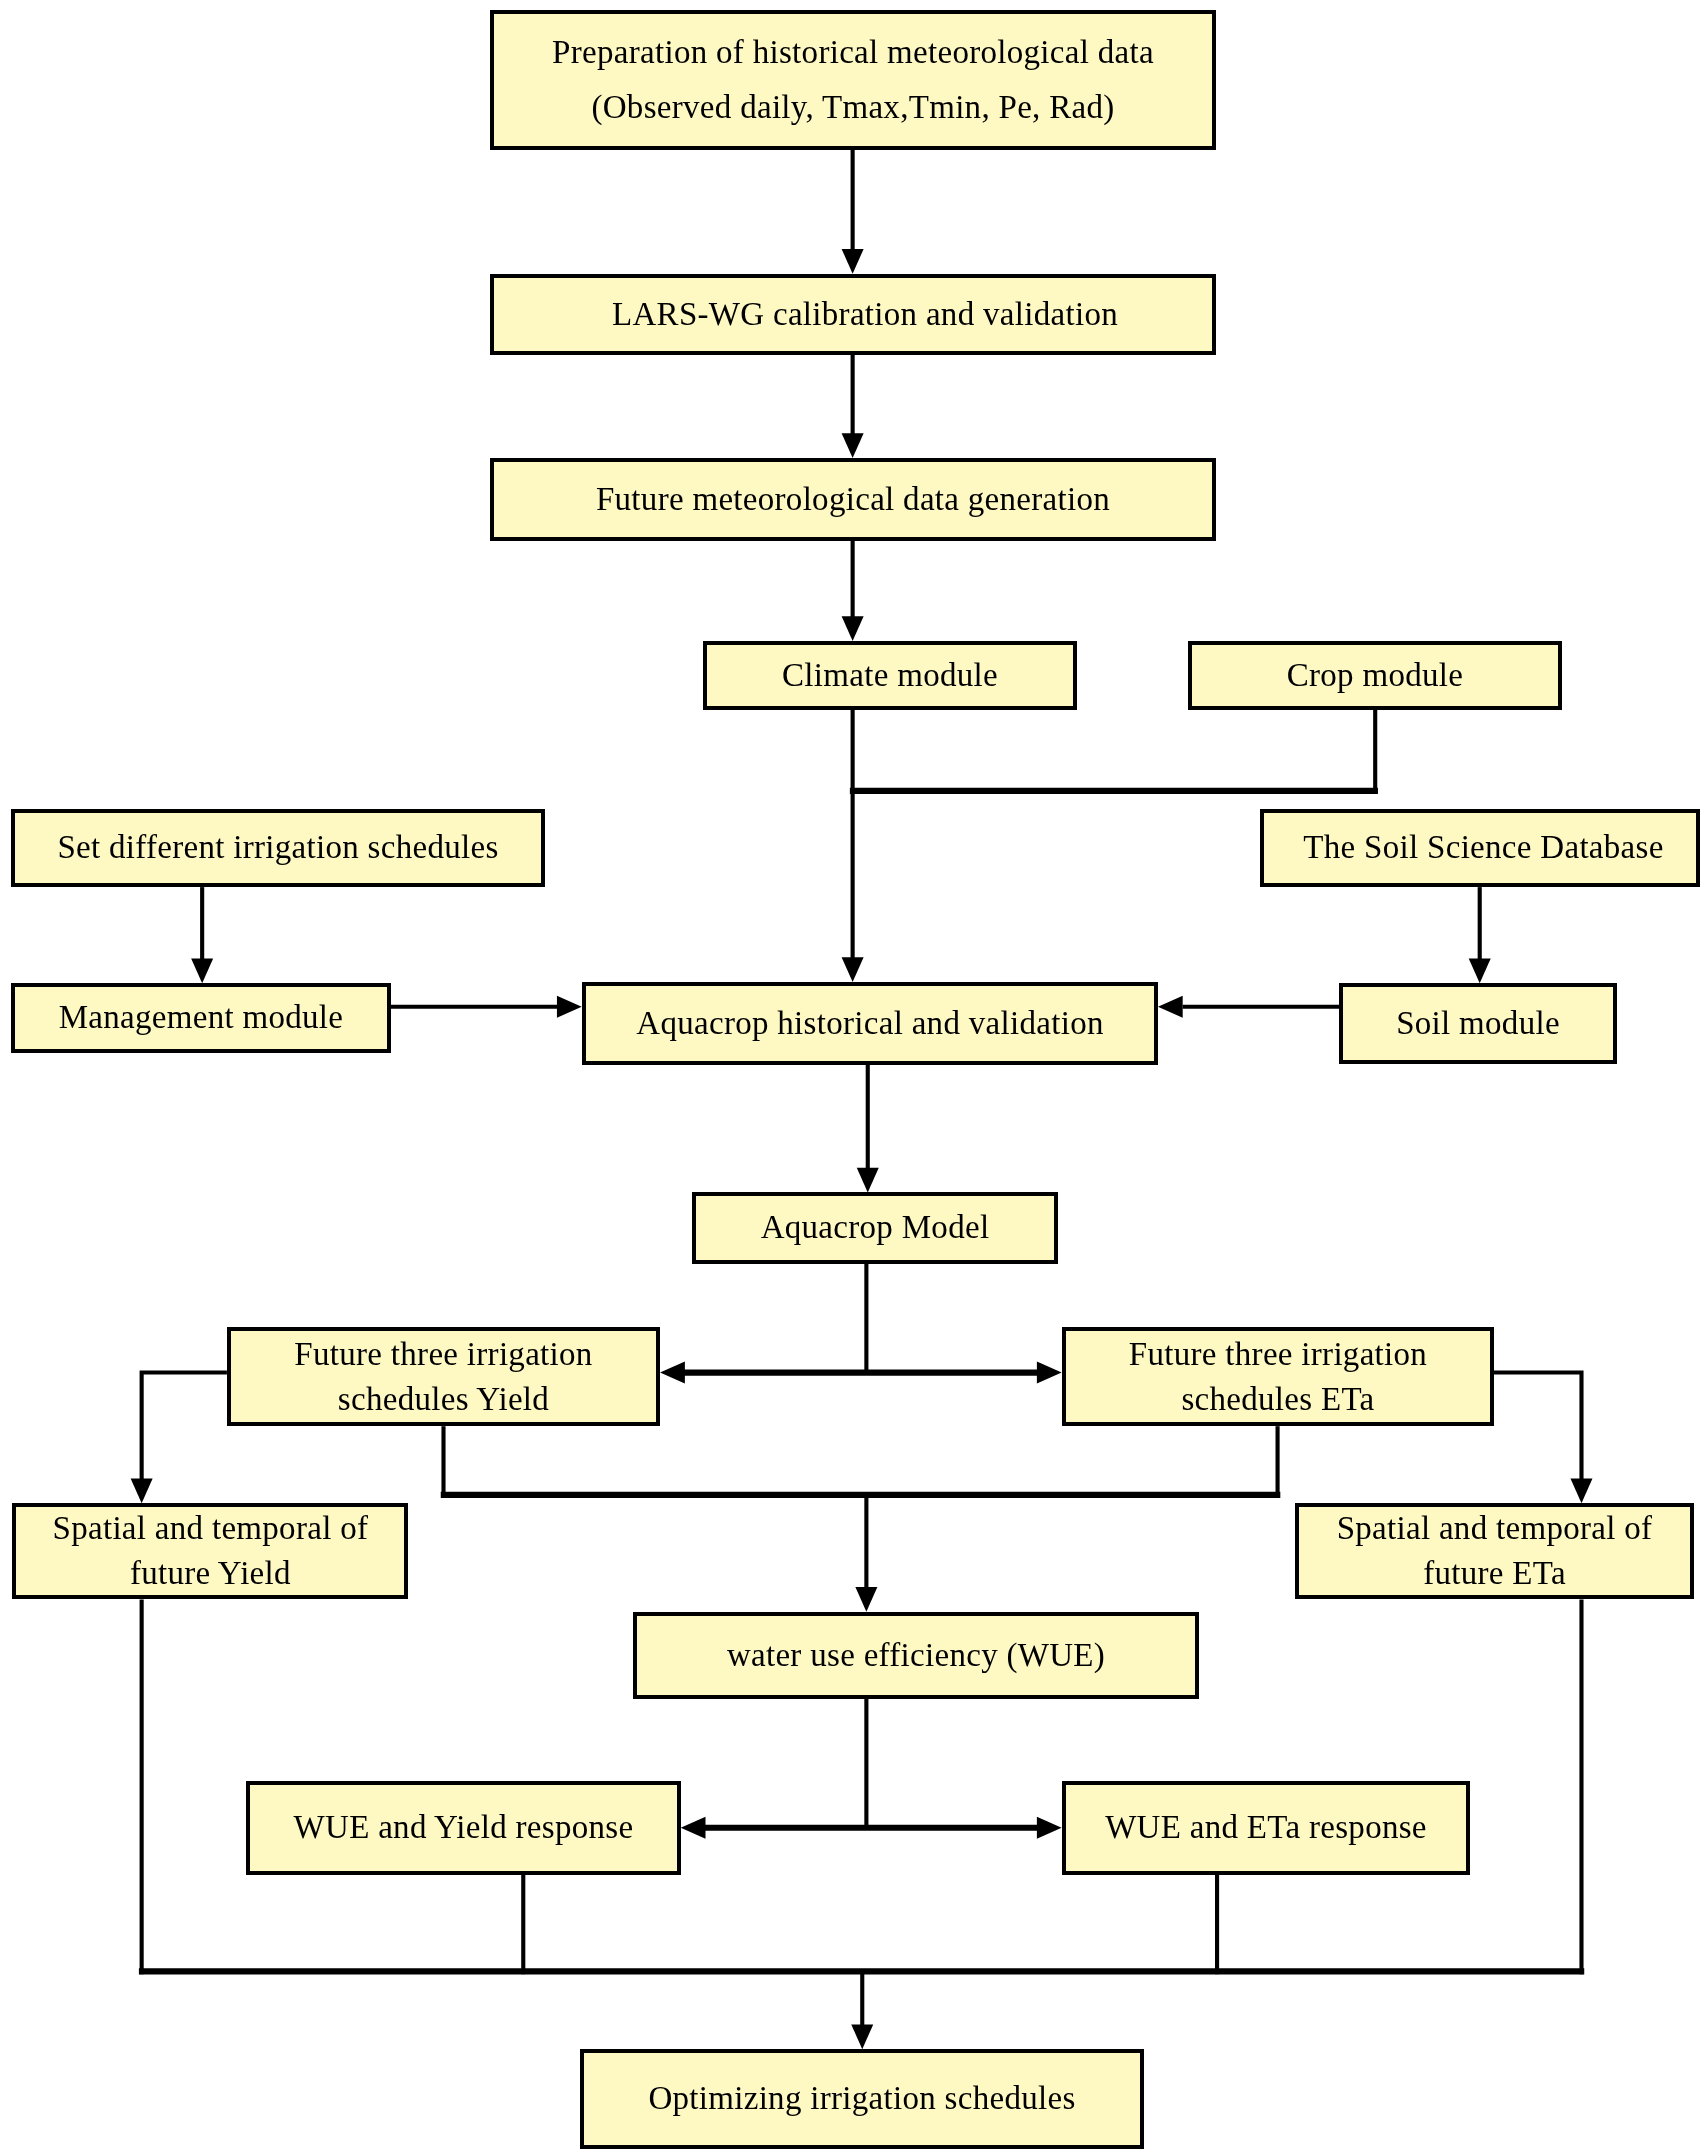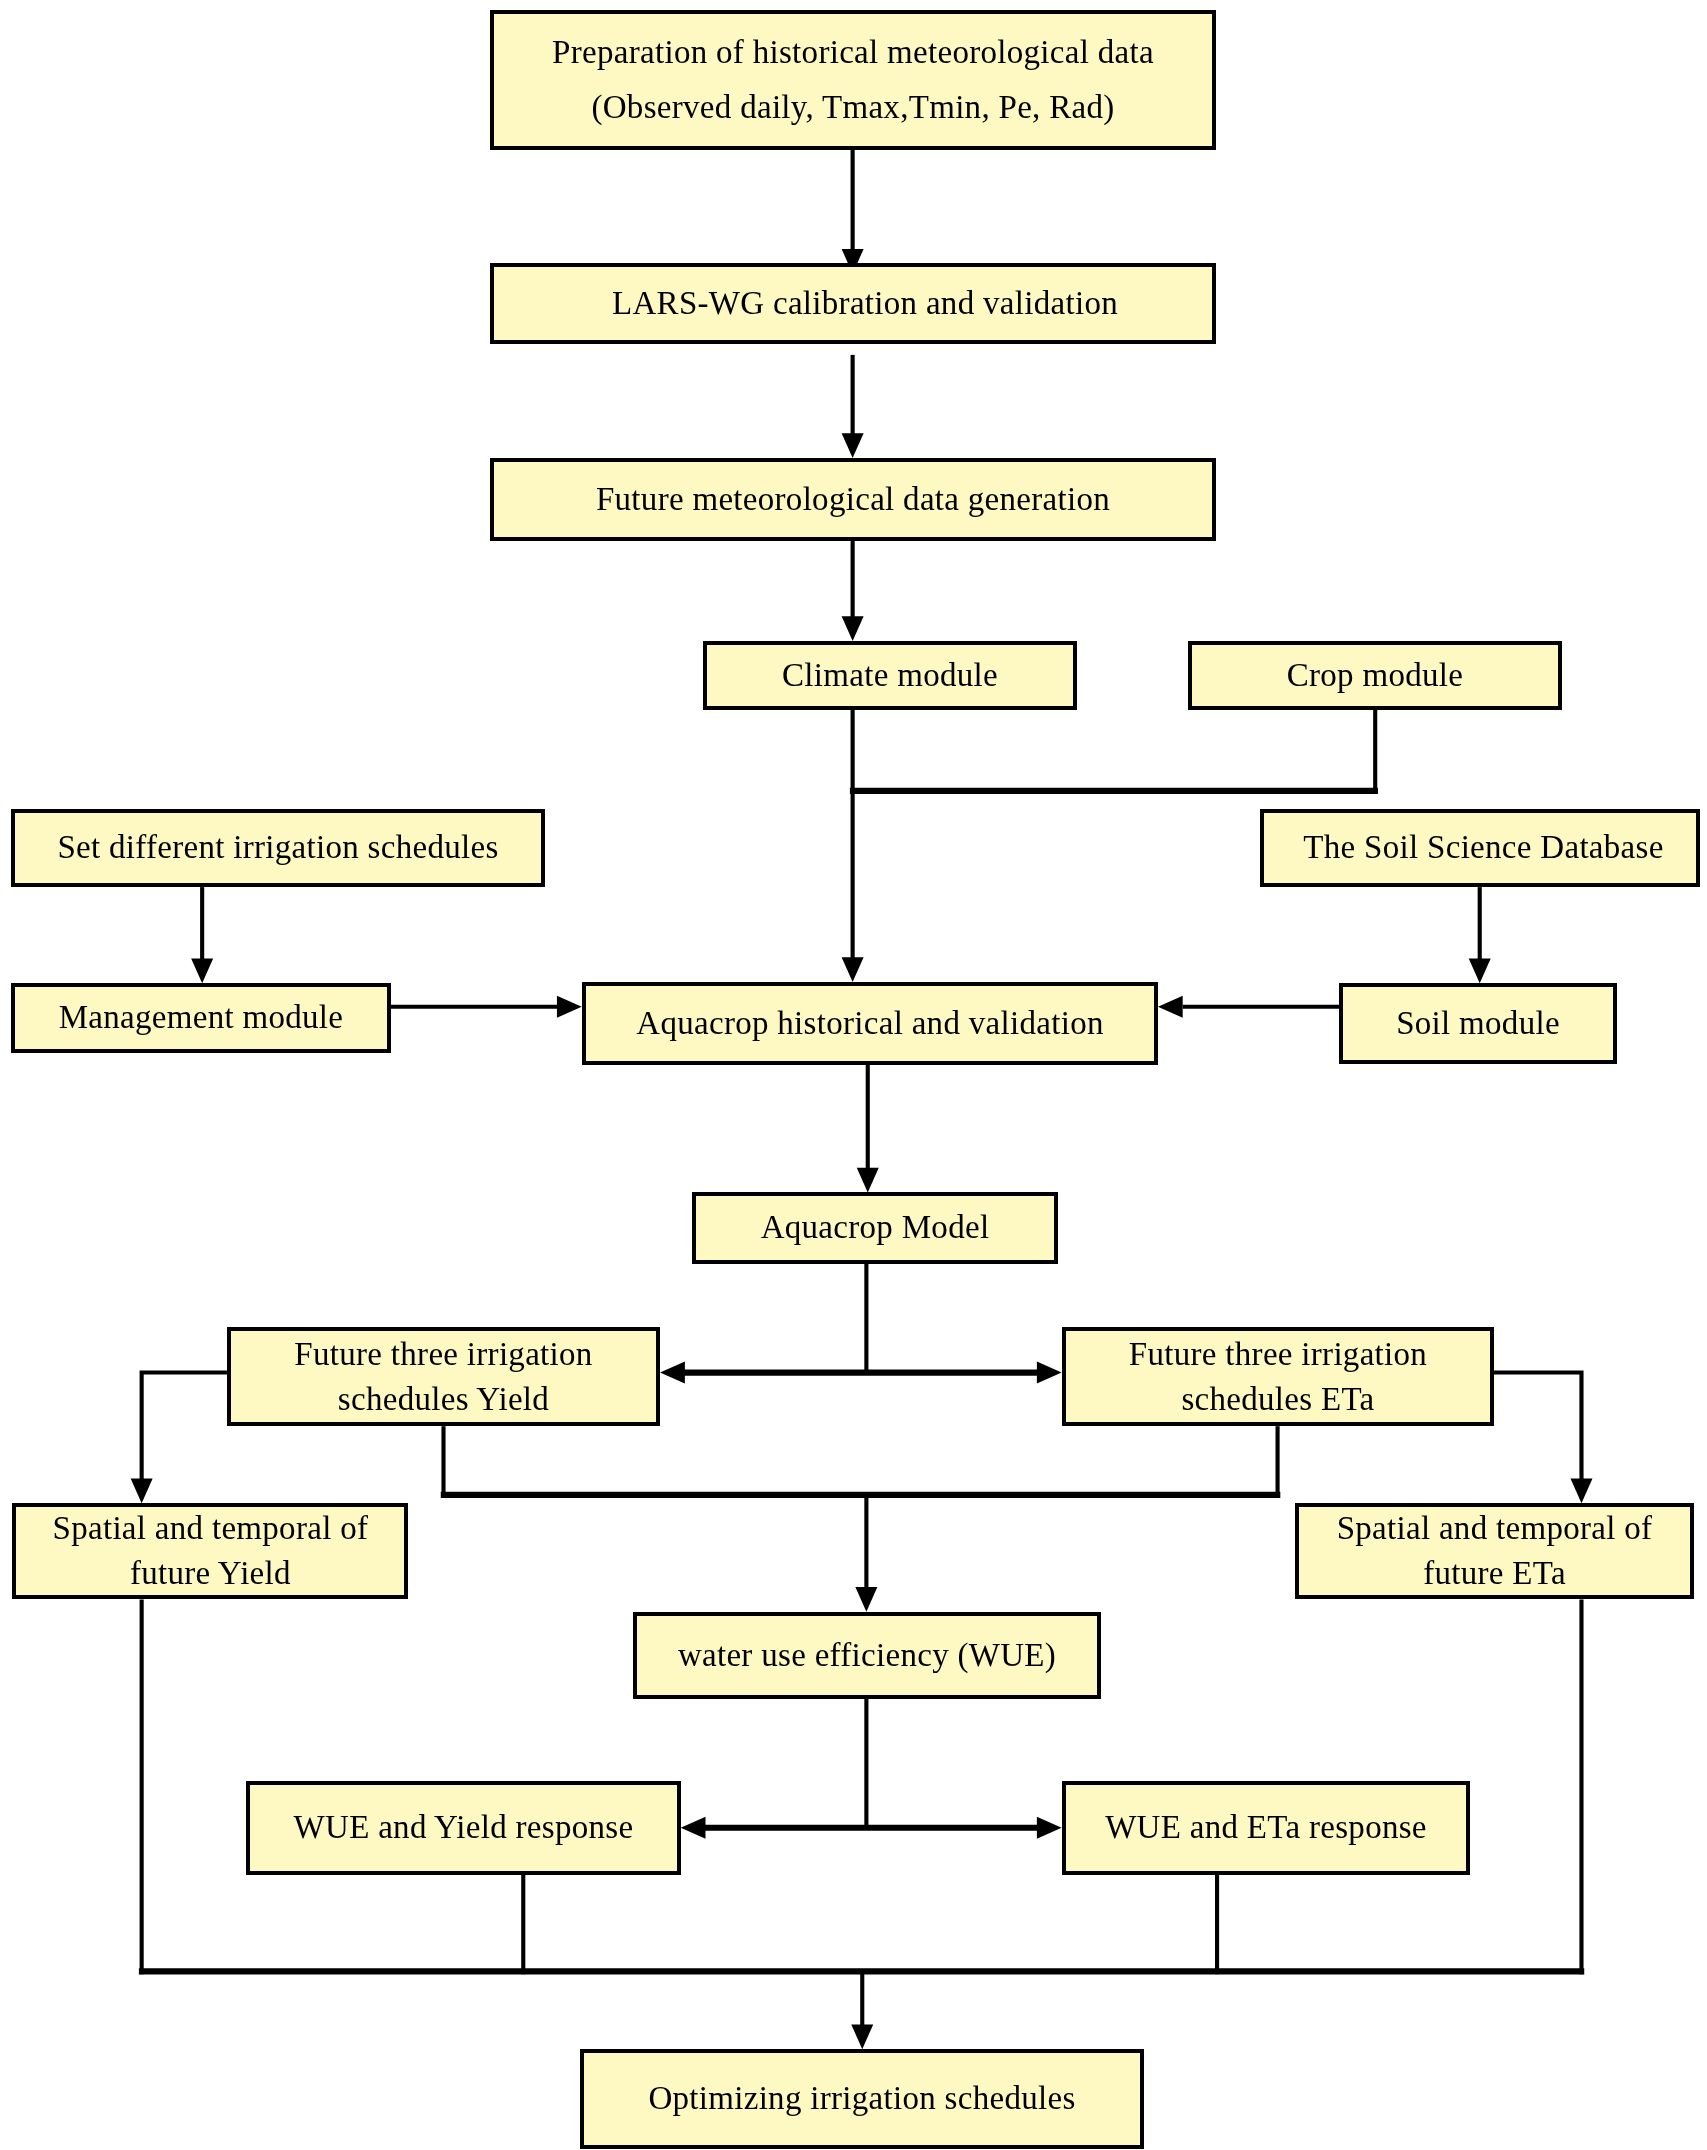--- a/index.html
+++ b/index.html
@@ -134,21 +134,21 @@
       <line class="edge-line" x1="2300" y1="2326" x2="2300" y2="2871"></line>
       <line class="edge-line thick" x1="202" y1="2867" x2="2304" y2="2867"></line>
       <line class="edge-line" x1="1254" y1="2867" x2="1254" y2="2946"></line>
       <polygon class="edge-head" points="1238,2944 1270,2944 1254,2980"></polygon>
     </g>
   </svg>
 
   <div class="node" style="left:490px; top:9.6px; width:726px; height:140px; line-height:1.65;">Preparation of historical meteorological data
 (Observed daily, Tmax,Tmin, Pe, Rad)</div>
 
-  <div class="node" style="left:490px; top:263px; width:726px; height:81px;padding-left:24px;">LARS-WG calibration and validation</div>
+  <div class="node" style="left:490px; top:274px; width:726px; height:81px;padding-left:24px;">LARS-WG calibration and validation</div>
 
   <div class="node" style="left:490px; top:458px; width:726px; height:83px;">Future meteorological data generation</div>
 
   <div class="node" style="left:703px; top:641px; width:374px; height:69px;">Climate module</div>
 
   <div class="node" style="left:1188px; top:641px; width:374px; height:69px;">Crop module</div>
 
   <div class="node" style="left:11px; top:809px; width:534px; height:78px;">Set different irrigation schedules</div>
 
   <div class="node" style="left:1260px; top:809px; width:440px; height:78px;padding-left:7px;">The Soil Science Database</div>
@@ -166,21 +166,21 @@
 
   <div class="node" style="left:1062px; top:1327px; width:432px; height:99px; line-height:1.35;">Future three irrigation
 schedules ETa</div>
 
   <div class="node" style="left:12.4px; top:1503px; width:396px; height:96px; line-height:1.35;">Spatial and temporal of
 future Yield</div>
 
   <div class="node" style="left:1295px; top:1503px; width:399px; height:96px; line-height:1.35;">Spatial and temporal of
 future ETa</div>
 
-  <div class="node" style="left:633px; top:1612px; width:468px; height:87px;">water use efficiency (WUE)</div>
+  <div class="node" style="left:633px; top:1612px; width:566px; height:87px;">water use efficiency (WUE)</div>
 
   <div class="node" style="left:246px; top:1781px; width:435px; height:94px;">WUE and Yield response</div>
 
   <div class="node" style="left:1062px; top:1781px; width:408px; height:94px;">WUE and ETa response</div>
 
   <div class="node" style="left:580px; top:2049px; width:564px; height:100px;">Optimizing irrigation schedules</div>
 
 </div>
 
 

